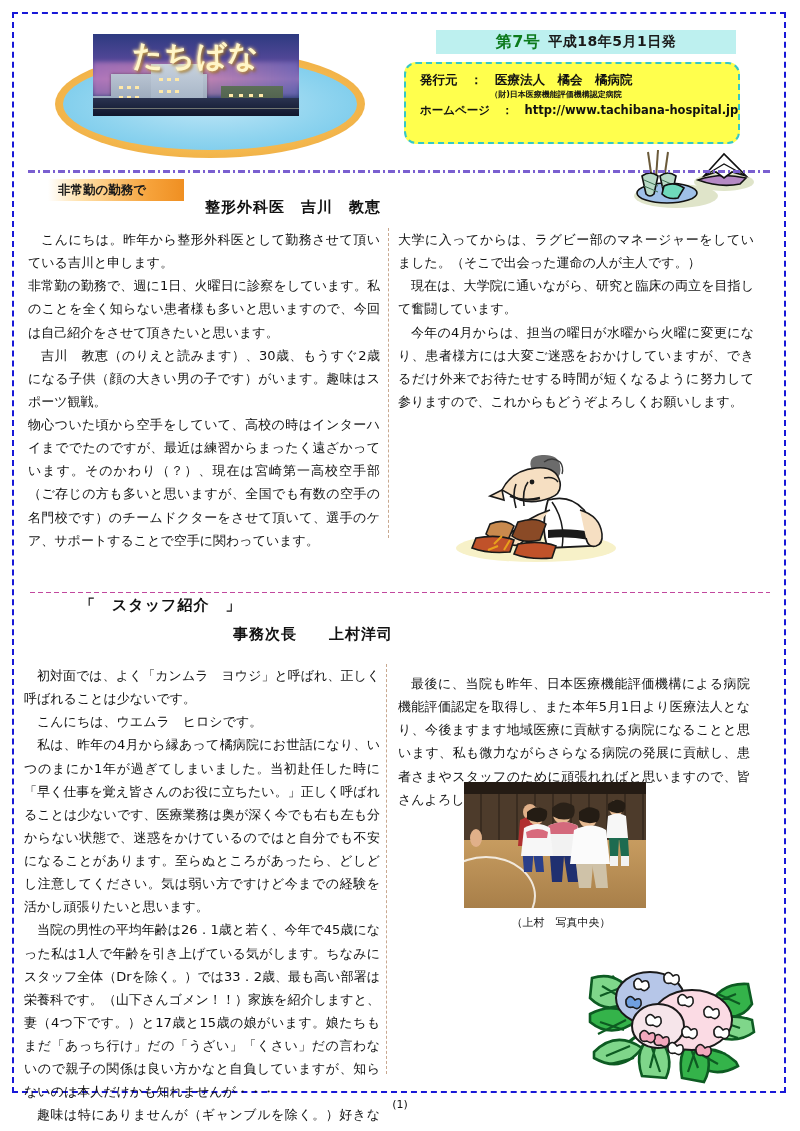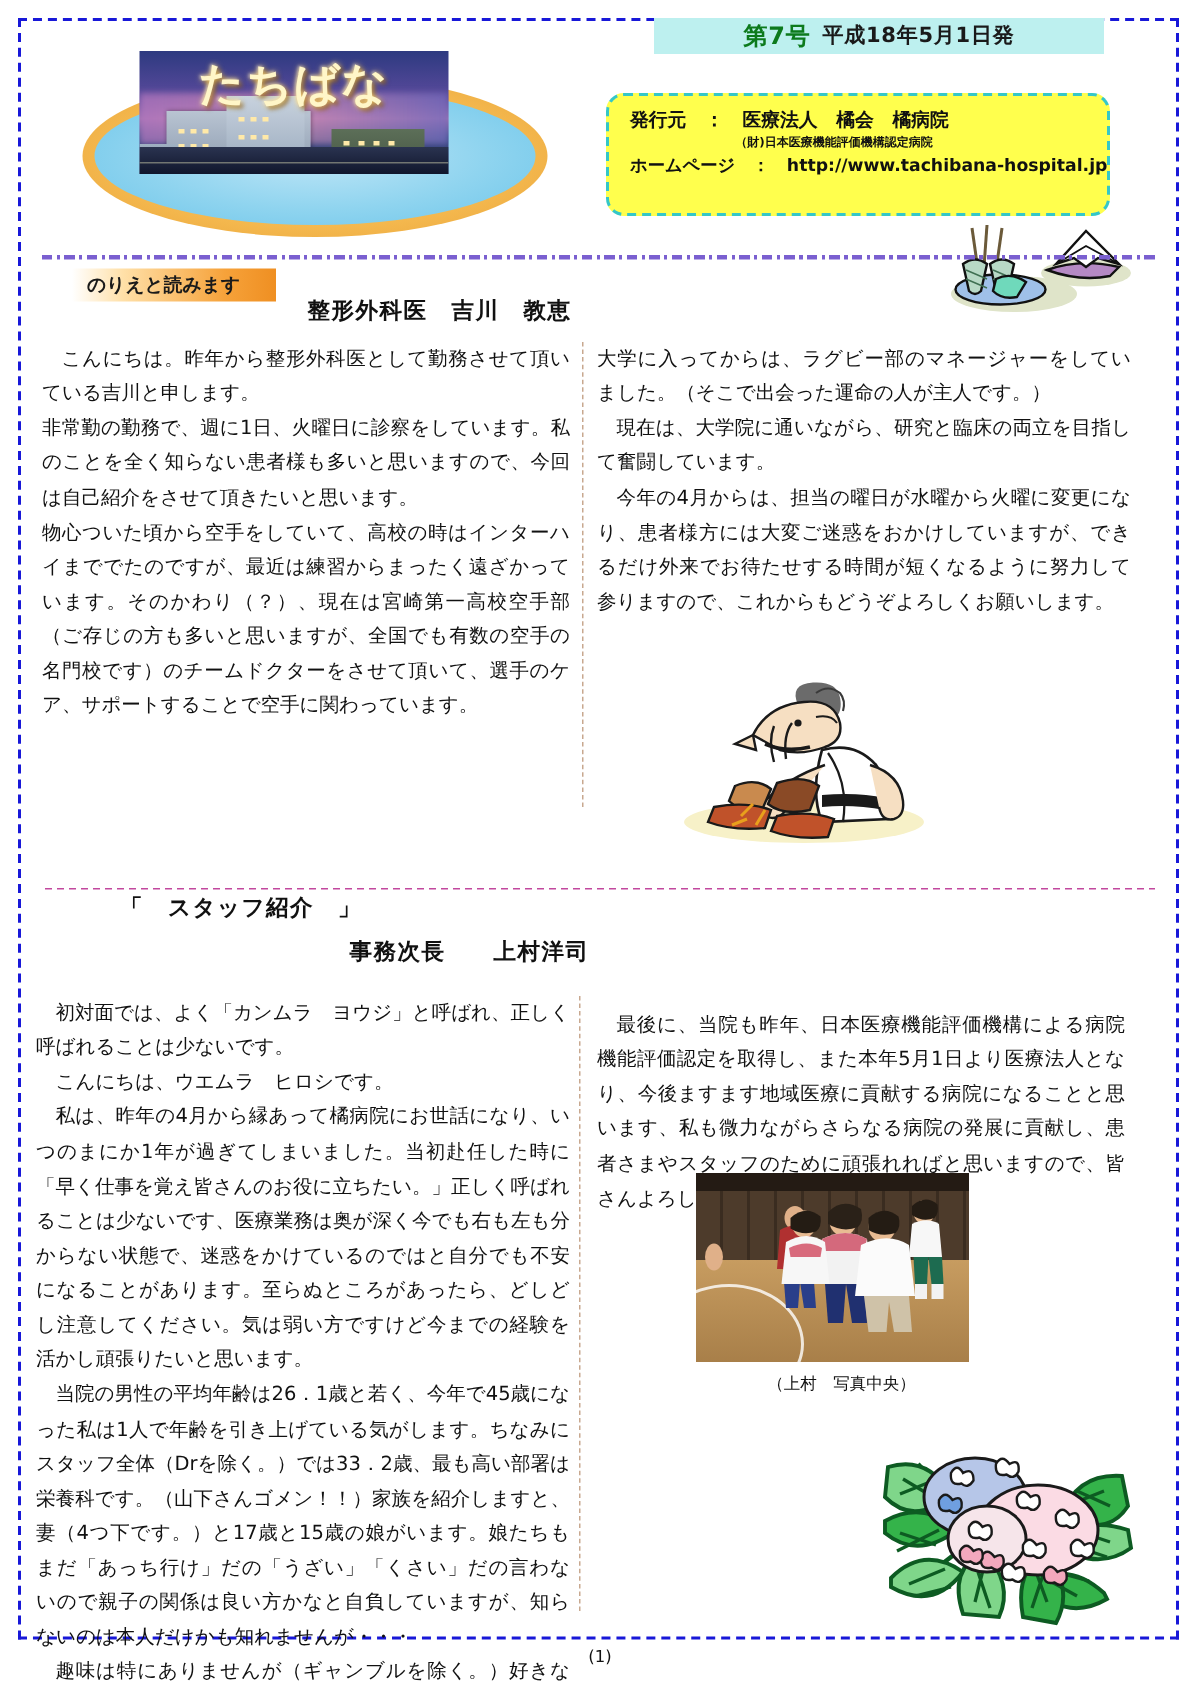--- a/index.html
+++ b/index.html
@@ -98,21 +98,21 @@
     text-align: center;
     font-family: "DejaVu Sans", sans-serif;
     font-size: 30px;
     font-weight: bold;
     color: #fff6c8;
     text-shadow: 0 0 4px #ffd86a, 2px 2px 3px rgba(120,70,0,.7), -1px -1px 2px rgba(255,255,255,.5);
     letter-spacing: 1px;
   }
   .issue-banner {
     position: absolute;
-    left: 436px; top: 12px;
+    left: 436px; top: 30px;
     width: 300px; height: 24px;
     background: #bdf0ef;
     display: flex;
     align-items: center;
     justify-content: center;
     font-size: 14px;
     font-weight: bold;
     color: #1a1a1a;
     letter-spacing: .5px;
   }
@@ -316,29 +316,30 @@
       <path d="M44 40 q10 -5 20 2 l-6 10 q-10 2 -16 -4 z" fill="#6fd9bb" stroke="#111" stroke-width="1.6"></path>
       <ellipse cx="104" cy="36" rx="30" ry="9" fill="#dfe4c9"></ellipse>
       <path d="M78 34 q22 -8 48 -2 l-6 6 q-20 4 -42 -4 z" fill="#b589c4" stroke="#111" stroke-width="1.6"></path>
       <path d="M84 30 L104 8 L126 30 L112 26 L104 32 L96 26 z" fill="#ffffff" stroke="#111" stroke-width="1.6"></path>
       <path d="M84 30 L104 18 L126 30" fill="none" stroke="#111" stroke-width="1.2"></path>
     </svg>
   </div>
 
   <div class="dash-divider" style="top:170px"></div>
 
-  <div class="doctor-talk-banner">のりえと読みます</div>
+  <div class="doctor-talk-banner">非常勤の勤務で</div>
 
   <div class="section-title-center" style="left:205px;top:198px">整形外科医　吉川　教恵</div>
 
   <div class="col-divider-dotted" style="left:388px;top:228px;height:310px"></div>
 
   <div class="col-text" style="left:28px;top:228px;width:352px">
     <p class="ind">こんにちは。昨年から整形外科医として勤務させて頂いている吉川と申します。</p>
     <p>非常勤の勤務で、週に1日、火曜日に診察をしています。私のことを全く知らない患者様も多いと思いますので、今回は自己紹介をさせて頂きたいと思います。</p>
+    <p class="ind">吉川　教恵（のりえと読みます）、30歳、もうすぐ2歳になる子供（顔の大きい男の子です）がいます。趣味はスポーツ観戦。</p>
     <p>物心ついた頃から空手をしていて、高校の時はインターハイまででたのですが、最近は練習からまったく遠ざかっています。そのかわり（？）、現在は宮崎第一高校空手部（ご存じの方も多いと思いますが、全国でも有数の空手の名門校です）のチームドクターをさせて頂いて、選手のケア、サポートすることで空手に関わっています。</p>
   </div>
 
   <div class="col-text" style="left:398px;top:228px;width:356px">
     <p>大学に入ってからは、ラグビー部のマネージャーをしていました。（そこで出会った運命の人が主人です。）</p>
     <p class="ind">現在は、大学院に通いながら、研究と臨床の両立を目指して奮闘しています。</p>
     <p class="ind">今年の4月からは、担当の曜日が水曜から火曜に変更になり、患者様方には大変ご迷惑をおかけしていますが、できるだけ外来でお待たせする時間が短くなるように努力して参りますので、これからもどうぞよろしくお願いします。</p>
   </div>
 
   <div class="ill" style="left:440px;top:452px;width:186px;height:112px">

